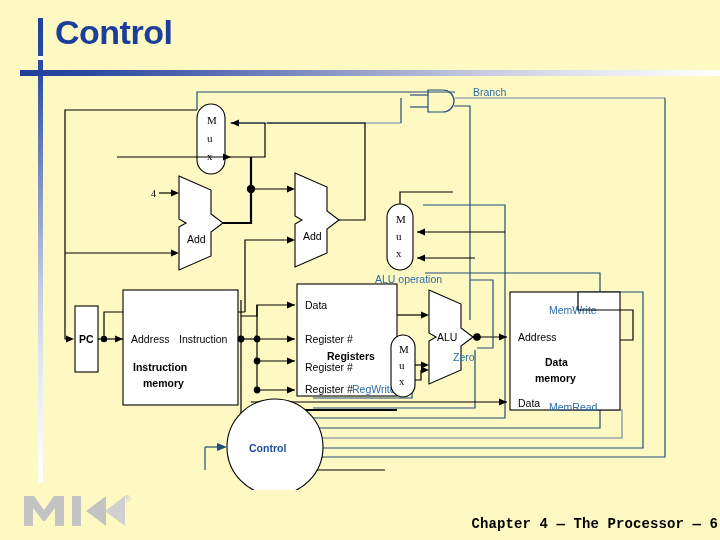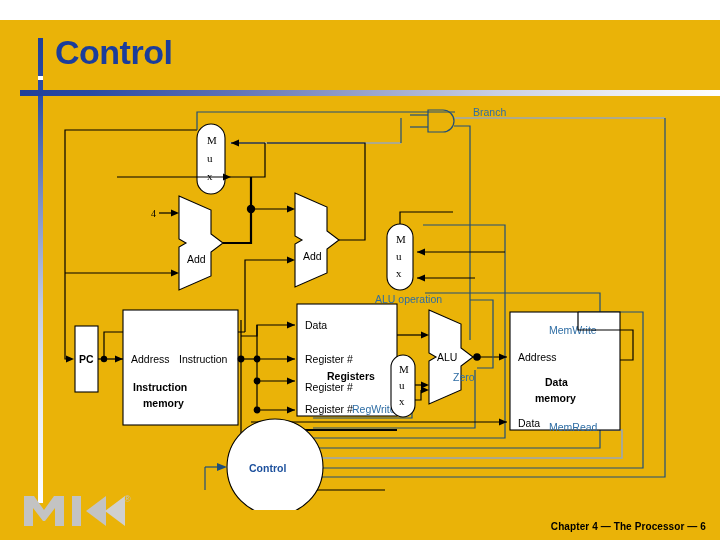--- a/index.html
+++ b/index.html
@@ -12,22 +12,21 @@
     height: 540px;
     position: relative;
     overflow: hidden;
     font-family: "Liberation Sans", sans-serif;
   }
 
   
   #slide {
     position: absolute;
     inset: 0;
-    background: #eab308;
-    margin-top: 20px;
+    background: #fef9c3;
   }
 
   #accent-vertical {
     position: absolute;
     left: 38px;
     top: 18px;
     width: 5px;
     height: 465px;
     background: linear-gradient(to bottom, #20409a 0%, #2c4da3 12%, #7e90c4 35%, #c3cbe2 58%, #e9ecf4 78%, #ffffff 100%);
   }
@@ -55,27 +54,28 @@
     font-size: 34px;
     font-weight: bold;
     color: #1b3d9b;
     letter-spacing: -0.5px;
     line-height: 1.1;
     white-space: nowrap;
   }
 
   #footer-text {
     position: absolute;
-    right: 14px;
+    right: 2px;
     bottom: 8px;
-    font-size: 10px;
+    font-size: 14px;
     font-weight: bold;
     color: #000000;
     letter-spacing: 0.1px;
     white-space: nowrap;
+    font-family: Liberation Mono, monospace;
   }
 
   #mk-logo {
     position: absolute;
     left: 22px;
     bottom: 10px;
     width: 118px;
     height: 40px;
   }
 

